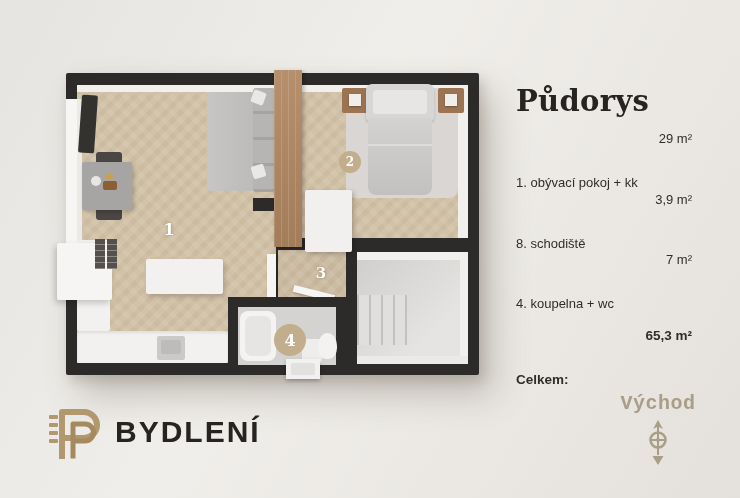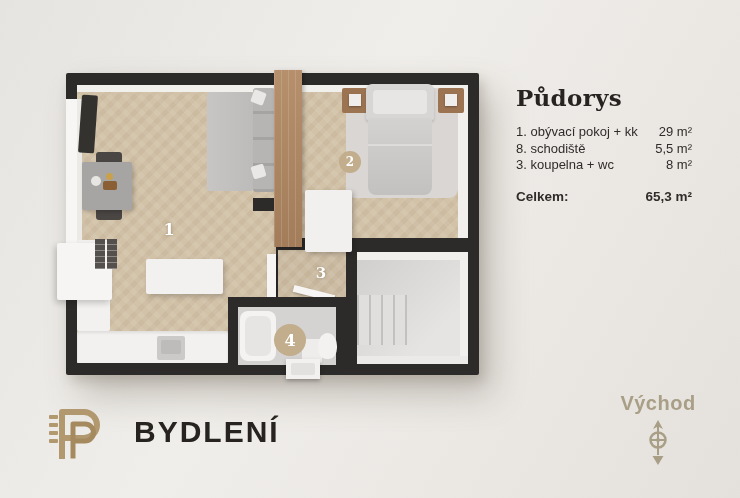--- a/index.html
+++ b/index.html
@@ -32,39 +32,39 @@
     color:#fff;font-family:"DejaVu Serif",serif;font-weight:bold;
   }
   .numeral{
     color:#fff;font-family:"DejaVu Serif",serif;font-weight:bold;
     text-shadow:0 0 3px rgba(120,100,70,.6);
   }
   
   .legend{left:516px;top:84px;width:176px;color:#2f2c29;}
   .legend h1{
     margin:0 0 13px 0;font-family:"DejaVu Serif",serif;font-weight:bold;
-    font-size:23px;color:var(--ink,#272320);letter-spacing:.3px;
+    font-size:29px;color:var(--ink,#272320);letter-spacing:.3px;
   }
   .lrow{display:flex;justify-content:space-between;font-size:13px;line-height:16.5px;}
-  .lrow .lab{white-space:nowrap;}
+  .lrow .lab{white-space:nowrap;margin-top:44px;}
   .lrow .val{white-space:nowrap;}
   .total{margin-top:15px;font-weight:bold;font-size:13.5px;}
   
-  .logo{left:46px;top:403px;display:flex;align-items:center;gap:26px;}
+  .logo{left:46px;top:403px;display:flex;align-items:center;gap:7px;}
   .brand{
     font-size:30px;font-weight:bold;letter-spacing:2px;color:var(--ink,#272320);
     line-height:30px;
   }
   .tagline{
     margin-top:5px;font-size:8.5px;font-weight:bold;letter-spacing:2.7px;
     color:var(--gold_muted,#b4a98f);
   }
   .compass{left:606px;top:392px;width:104px;text-align:center;}
   .compass .dir{
-    font-family:Liberation Sans, sans-serif;font-weight:bold;font-size:20px;
+    font-family:Liberation Mono, monospace;font-weight:bold;font-size:20px;
     color:var(--gold_muted,#a79d87);letter-spacing:.5px;
   }
   .compass svg{margin-top:5px;}
 </style>
 </head>
 <body>
 
 <div class="a plan">
 
   <div class="a wood" style="left:11px;top:12px;width:199px;height:278px;"></div>
@@ -144,25 +144,25 @@
 </div>
 
 <aside class="a legend">
   <h1>Půdorys</h1>
   <div class="lrow">
     <span class="lab">1. obývací pokoj + kk</span>
     <span class="val">29 m²</span>
   </div>
   <div class="lrow">
     <span class="lab">8. schodiště</span>
-    <span class="val">5,5 m²</span>
+    <span class="val">3,9 m²</span>
   </div>
   <div class="lrow">
-    <span class="lab">3. koupelna + wc</span>
-    <span class="val">8 m²</span>
+    <span class="lab">4. koupelna + wc</span>
+    <span class="val">7 m²</span>
   </div>
   <div class="lrow total">
     <span class="lab">Celkem:</span>
     <span class="val">65,3 m²</span>
   </div>
 </aside>
 
 <div class="a logo">
   <svg width="62" height="58" viewBox="0 0 62 58">
     <g fill="none" stroke="#b2986e" stroke-linejoin="round" stroke-linecap="square">

